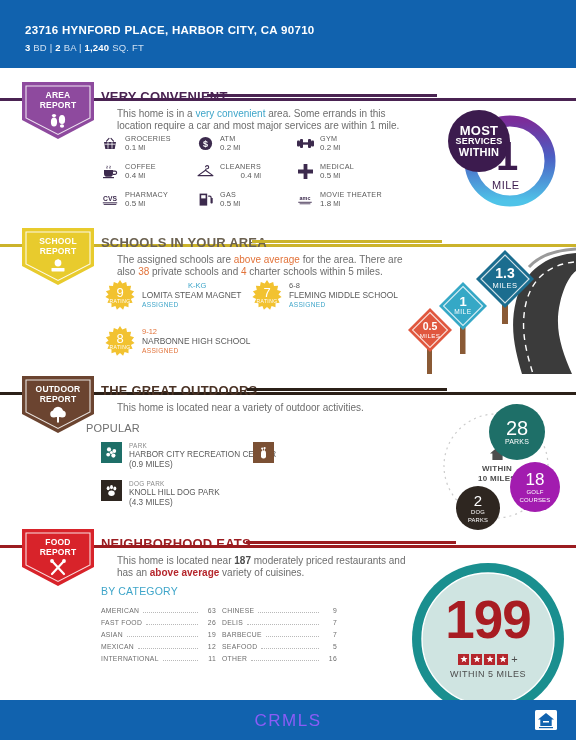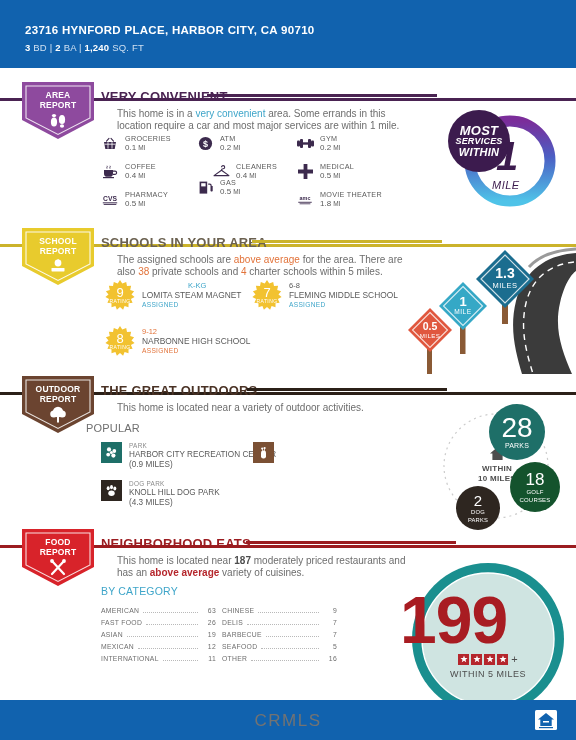--- a/index.html
+++ b/index.html
@@ -37,21 +37,21 @@
   .blurb b{color:#4d4d4d;}
 
   
   .amen{position:absolute;display:flex;align-items:center;gap:6px;}
   .amen .ai{width:18px;height:18px;display:flex;align-items:center;justify-content:center;color:#3c2a4d;}
   .amen .al{font-size:7.2px;color:#5a5a5a;letter-spacing:.3px;line-height:9px;}
   .amen .ad{font-size:8px;color:#5a5a5a;line-height:10px;}
   .amen .ad i{font-style:normal;font-size:6.5px;}
 
   
-  .donut-wrap{position:absolute;right:16px;font-style:italic;}
+  .donut-wrap{position:absolute;right:16px;}
   .mostbub{position:absolute;left:-6px;top:-2px;width:62px;height:62px;border-radius:50%;
     background:#3c1b4e;color:#fff;display:flex;flex-direction:column;align-items:center;justify-content:center;}
   .mostbub span{font-weight:bold;line-height:11px;letter-spacing:.2px;}
 
   
   .sch{position:absolute;display:flex;gap:7px;}
   .starburst{width:30px;height:30px;position:relative;flex:0 0 30px;}
   .starburst .num{position:absolute;left:0;top:6px;width:30px;text-align:center;font-size:13px;color:#fff;font-weight:normal;line-height:13px;}
   .starburst .rt{position:absolute;left:0;top:18px;width:30px;text-align:center;font-size:5px;color:#fff;letter-spacing:.4px;}
   .sch .info{padding-top:1px;}
@@ -73,21 +73,21 @@
   
   .bycat{position:absolute;left:101px;font-size:10.5px;color:#3ea5c9;letter-spacing:.2px;}
   .catrow{position:absolute;display:flex;align-items:baseline;font-size:6.8px;color:#6d6d6d;letter-spacing:.3px;}
   .catrow .cn{white-space:nowrap;}
   .catrow .dots{flex:1;border-bottom:1px dotted #b9b9b9;margin:0 4px 2px 4px;}
   .catrow .cv{width:14px;text-align:right;}
   .star{width:11px;height:11px;background:#b5262c;display:flex;align-items:center;justify-content:center;}
 
   
   .footer{position:absolute;left:0;top:700px;width:576px;height:40px;background:#1162ae;}
-  .crmls{position:absolute;left:0;top:711px;width:576px;text-align:center;font-size:17px;color:#737373;letter-spacing:1.5px;}
+  .crmls{position:absolute;left:0;top:711px;width:576px;text-align:center;font-size:17px;color:#8b5cf6;letter-spacing:1.5px;}
   .eho{position:absolute;right:18px;top:708px;width:24px;height:24px;}
 </style>
 </head>
 <body>
 
 <div class="page">
 
   <div class="header"></div>
   <div class="addr">23716 HYNFORD PLACE, HARBOR CITY, CA 90710</div>
   <div class="subaddr">
@@ -183,21 +183,21 @@
             <path d="M1 13.6h11" stroke="#3c2a4d" stroke-width="1.2"></path>
             <path d="M5 4.6c-.9-1 .9-1.7 0-2.8M8 4.6c-.9-1 .9-1.7 0-2.8" stroke="#3c2a4d" stroke-width=".9" fill="none"></path>
           </svg>
       </div>
       <div>
         <div class="al">COFFEE</div>
         <div class="ad"><span>0.4</span> <i>MI</i></div>
       </div>
     </div>
 
-    <div class="amen" style="left:212px;top:64px;">
+    <div class="amen" style="left:196px;top:64px;text-align:right;">
       <div class="ai">
         <svg width="17" height="13" viewBox="0 0 17 13">
             <path d="M8.5 2.2a1.6 1.6 0 1 1 1.6 1.6c-1 0-1.6.6-1.6 1.5" fill="none" stroke="#3c2a4d" stroke-width="1.1"></path>
             <path d="M8.5 5.3 1 10.6h15z" fill="none" stroke="#3c2a4d" stroke-width="1.1" stroke-linejoin="round"></path>
           </svg>
       </div>
       <div>
         <div class="al">CLEANERS</div>
         <div class="ad"><span>0.4</span> <i>MI</i></div>
       </div>
@@ -222,21 +222,21 @@
             <rect x="2" y="9.6" width="16" height="1.1" fill="#3c2a4d"></rect>
             <rect x="3" y="11.4" width="14" height="1" fill="#3c2a4d"></rect>
           </svg>
       </div>
       <div>
         <div class="al">PHARMACY</div>
         <div class="ad"><span>0.5</span> <i>MI</i></div>
       </div>
     </div>
 
-    <div class="amen" style="left:196px;top:80px;">
+    <div class="amen" style="left:196px;top:92px;">
       <div class="ai">
         <svg width="15" height="15" viewBox="0 0 15 15">
             <path d="M1.6 1.6h7.6v12H1.6z" fill="#3c2a4d"></path>
             <rect x="3.2" y="3.2" width="4.4" height="3.2" fill="#fff"></rect>
             <path d="M10.2 4.2h1.6a1.3 1.3 0 0 1 1.3 1.3v5.2a1 1 0 0 0 1 0V6" fill="none" stroke="#3c2a4d" stroke-width="1.2"></path>
           </svg>
       </div>
       <div>
         <div class="al">GAS</div>
         <div class="ad"><span>0.5</span> <i>MI</i></div>
@@ -473,25 +473,25 @@
         <svg width="17" height="15" viewBox="0 0 17 15">
             <path d="M8.5 1 16 7.5h-2.4V14H3.4V7.5H1z" fill="#4d4d4d"></path>
           </svg>
       </div>
       <div style="position:absolute;left:30px;top:66px;width:66px;text-align:center;font-size:8px;font-weight:bold;color:#4d4d4d;line-height:10px;letter-spacing:.3px;">
         <div>WITHIN</div>
         <div>10 MILES</div>
       </div>
 
       <div class="bub" style="left:55px;top:6px;width:56px;height:56px;background:#1e6f68;">
-        <div class="bn" style="font-size:28px;">28</div>
+        <div class="bn" style="font-size:20px;">28</div>
         <div class="bl" style="font-size:7px;">PARKS</div>
       </div>
 
-      <div class="bub" style="left:76px;top:64px;width:50px;height:50px;background:#14532d;">
+      <div class="bub" style="left:76px;top:64px;width:50px;height:50px;background:#a21caf;">
         <div class="bn" style="font-size:17px;">18</div>
         <div class="bl" style="font-size:6px;">GOLF</div>
         <div class="bl" style="font-size:6px;">COURSES</div>
       </div>
 
       <div class="bub" style="left:22px;top:88px;width:44px;height:44px;background:#2e2620;">
         <div class="bn" style="font-size:15px;">2</div>
         <div class="bl" style="font-size:5.8px;">DOG</div>
         <div class="bl" style="font-size:5.8px;">PARKS</div>
       </div>
@@ -584,21 +584,21 @@
         <span class="dots"></span>
         <span class="cv">16</span>
     </div>
 
     <div style="position:absolute;left:400px;top:16px;width:176px;height:140px;overflow:hidden;">
       <svg width="176" height="140" viewBox="0 0 176 140">
         <circle cx="88" cy="78" r="76" fill="#1a8f8f"></circle>
         <circle cx="88" cy="78" r="66" fill="#cfe4e1"></circle>
         <circle cx="88" cy="78" r="66" fill="none" stroke="#ffffff" stroke-width="1.4"></circle>
       </svg>
-      <div style="position:absolute;left:0;top:32px;width:176px;font-size:66px;font-weight:bold;color:#a81c22;line-height:54px;letter-spacing:-1px;">199</div>
+      <div style="position:absolute;left:0;top:32px;width:176px;text-align:center;font-size:53px;font-weight:bold;color:#a81c22;line-height:54px;letter-spacing:-1px;">199</div>
       <div style="position:absolute;left:0;top:92px;width:176px;display:flex;justify-content:center;align-items:center;gap:2px;">
         <span class="star">
             <svg width="8" height="8" viewBox="0 0 10 10">
               <polygon points="5,0.6 6.2,3.6 9.4,3.8 6.9,5.9 7.8,9 5,7.2 2.2,9 3.1,5.9 0.6,3.8 3.8,3.6" fill="#fff"></polygon>
             </svg>
           </span>
         <span class="star">
             <svg width="8" height="8" viewBox="0 0 10 10">
               <polygon points="5,0.6 6.2,3.6 9.4,3.8 6.9,5.9 7.8,9 5,7.2 2.2,9 3.1,5.9 0.6,3.8 3.8,3.6" fill="#fff"></polygon>
             </svg>

